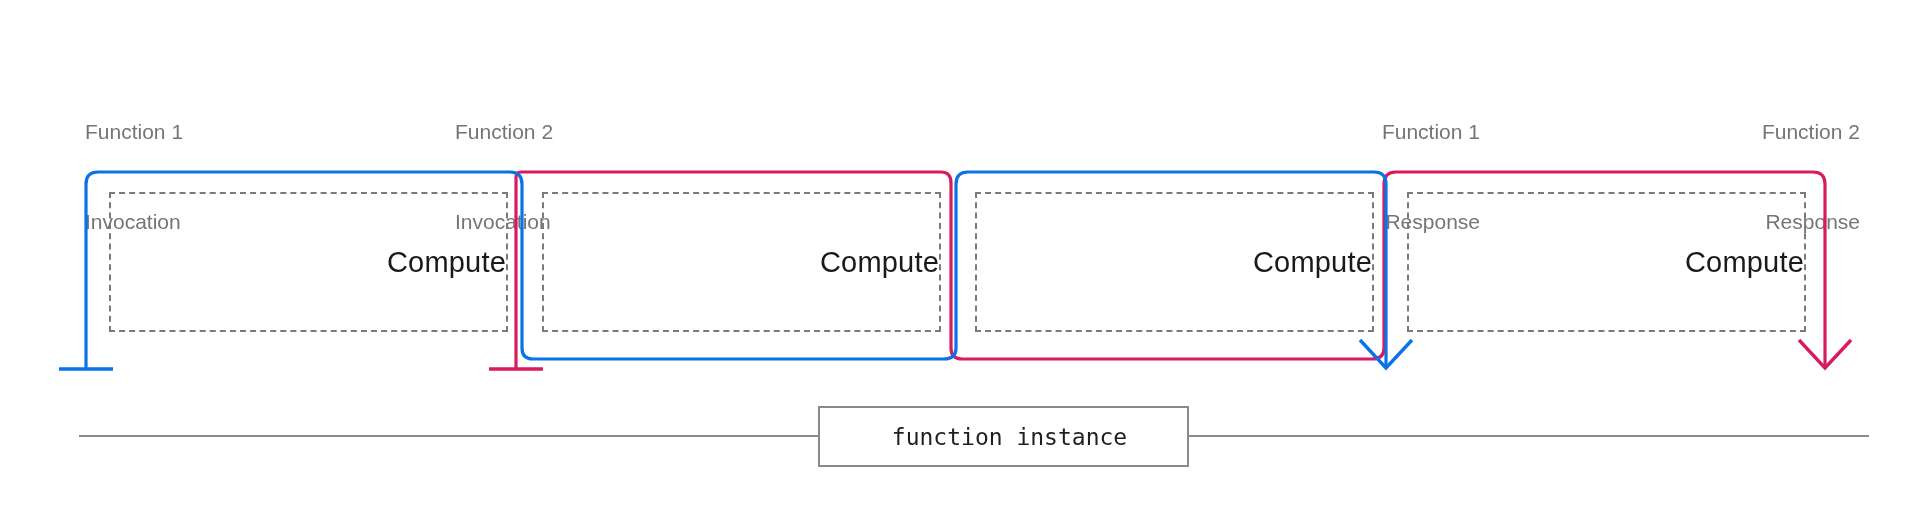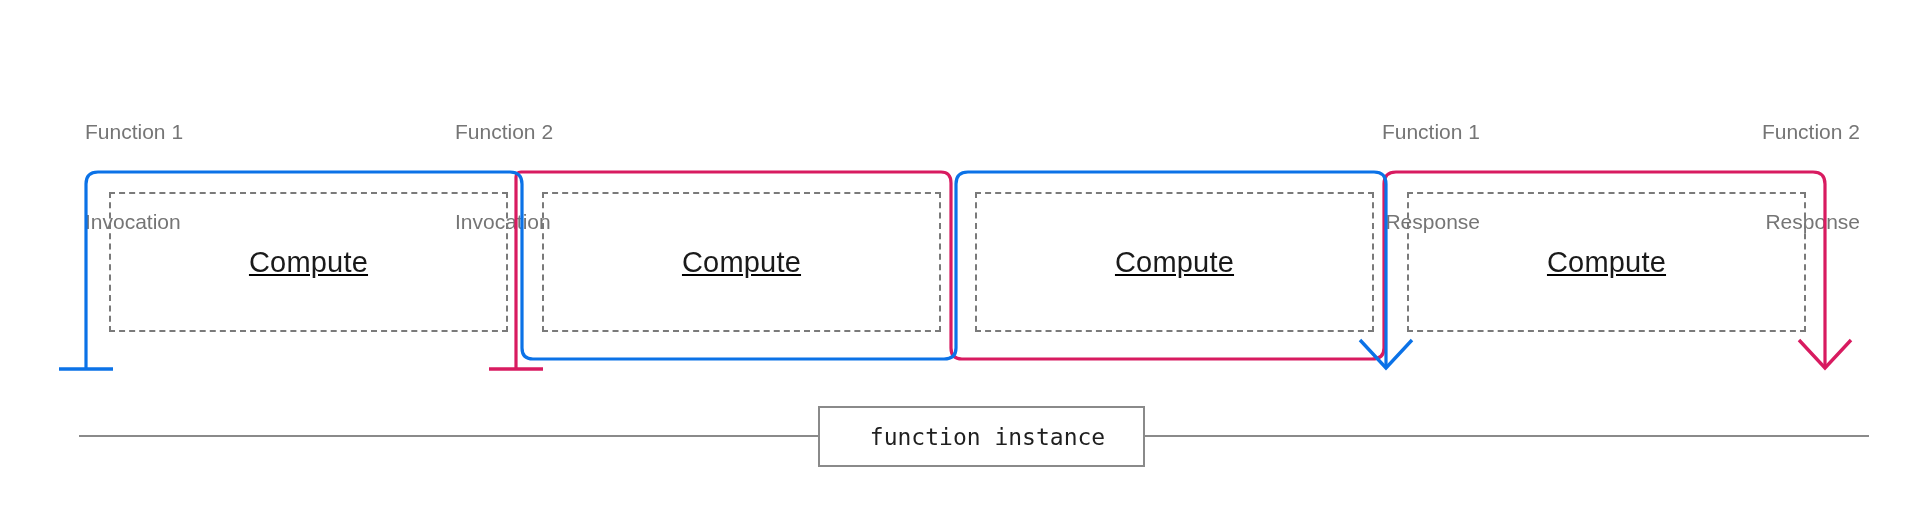--- a/index.html
+++ b/index.html
@@ -37,23 +37,22 @@
     letter-spacing: 0px;
   }
   .label.left { text-align: left; }
   .label.right { text-align: right; }
   .compute-box {
     position: absolute;
     border: 2px dashed #7a7a7a;
     box-sizing: border-box;
     display: flex;
     align-items: center;
-    justify-content: center;
+    justify-content: flex-end;
     background: transparent;
-    text-decoration: underline;
   }
   .compute-text {
     font-family: "Liberation Sans", sans-serif;
     font-size: 29px;
     color: #1a1a1a;
     letter-spacing: 0.2px;
   }
   .instance-box {
     position: absolute;
     border: 2px solid #8a8a8a;
@@ -130,17 +129,17 @@
 
   <div class="compute-box" style="left:1407px; top:192px; width:399px; height:140px;">
     <span class="compute-text">Compute</span>
   </div>
 
   <svg class="layer" viewBox="0 0 1923 529" preserveAspectRatio="none" aria-hidden="true">
     <line x1="79" y1="436" x2="818" y2="436" stroke="#8a8a8a" stroke-width="2.2"></line>
     <line x1="1131" y1="436" x2="1869" y2="436" stroke="#8a8a8a" stroke-width="2.2"></line>
   </svg>
 
-  <div class="instance-box" style="left:818px; top:406px; width:327px; height:61px;padding-left:12px;">
+  <div class="instance-box" style="left:818px; top:406px; width:371px; height:61px;padding-left:12px;">
     <span class="instance-text">function instance</span>
   </div>
 
 </div>
 
 </body></html>

